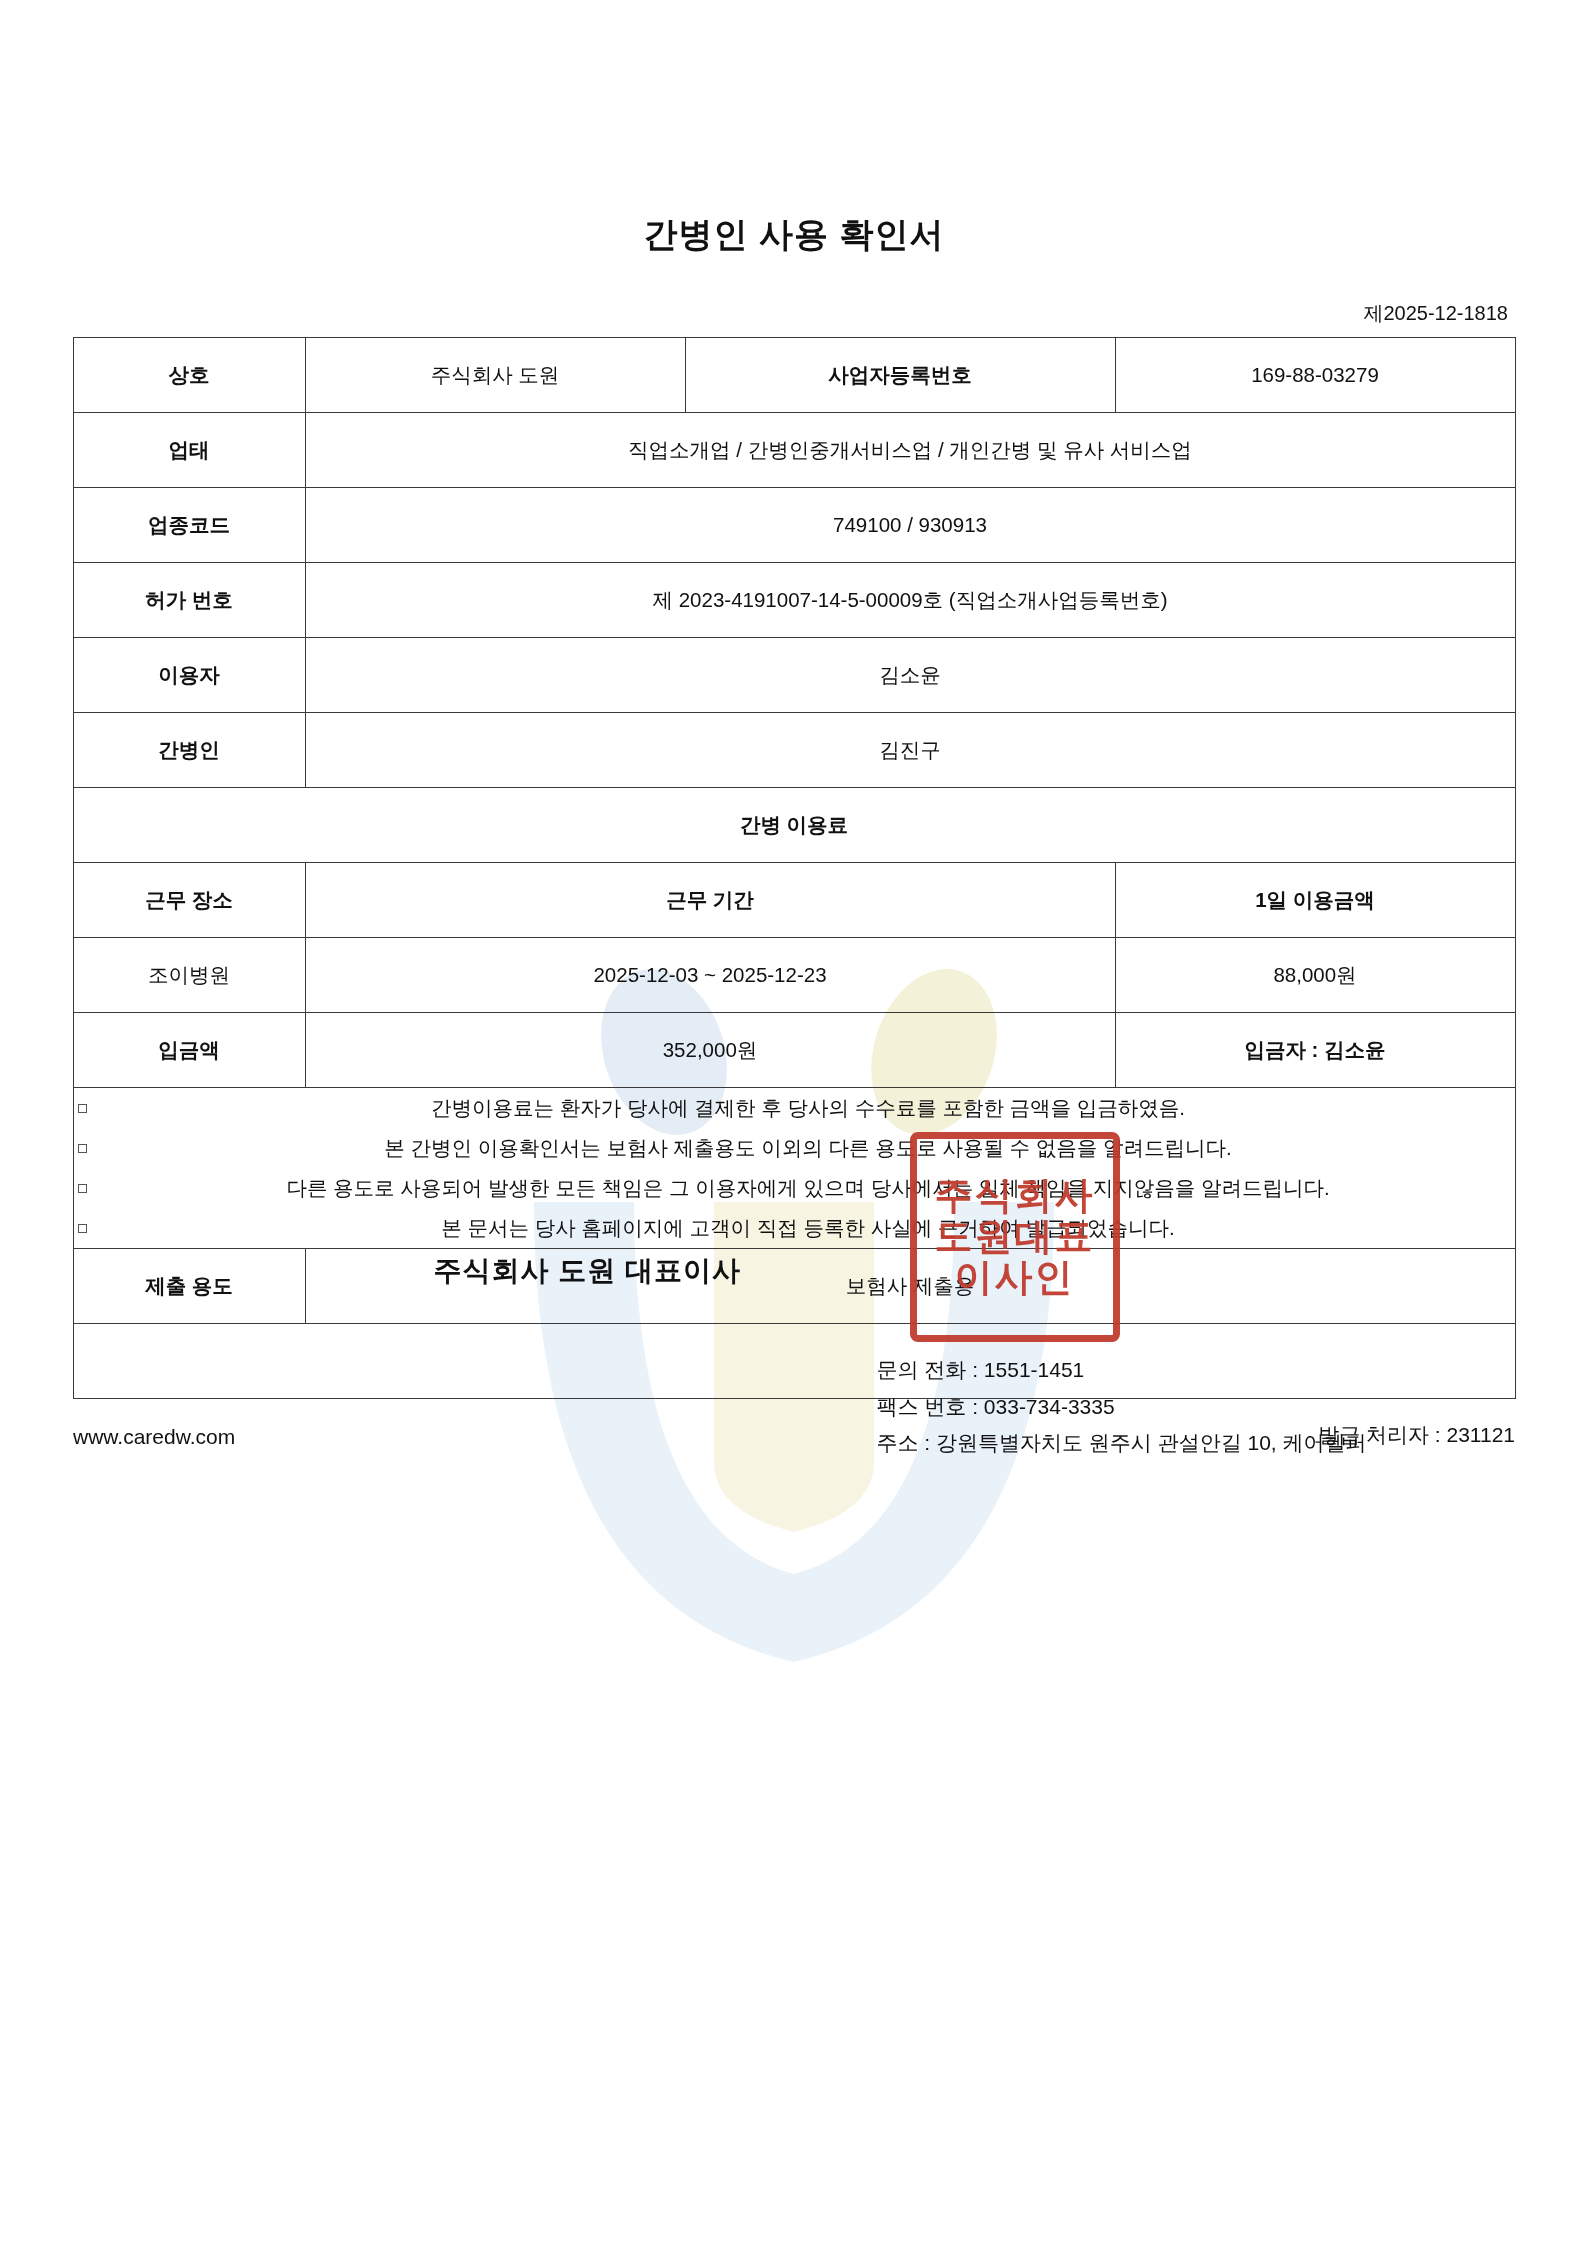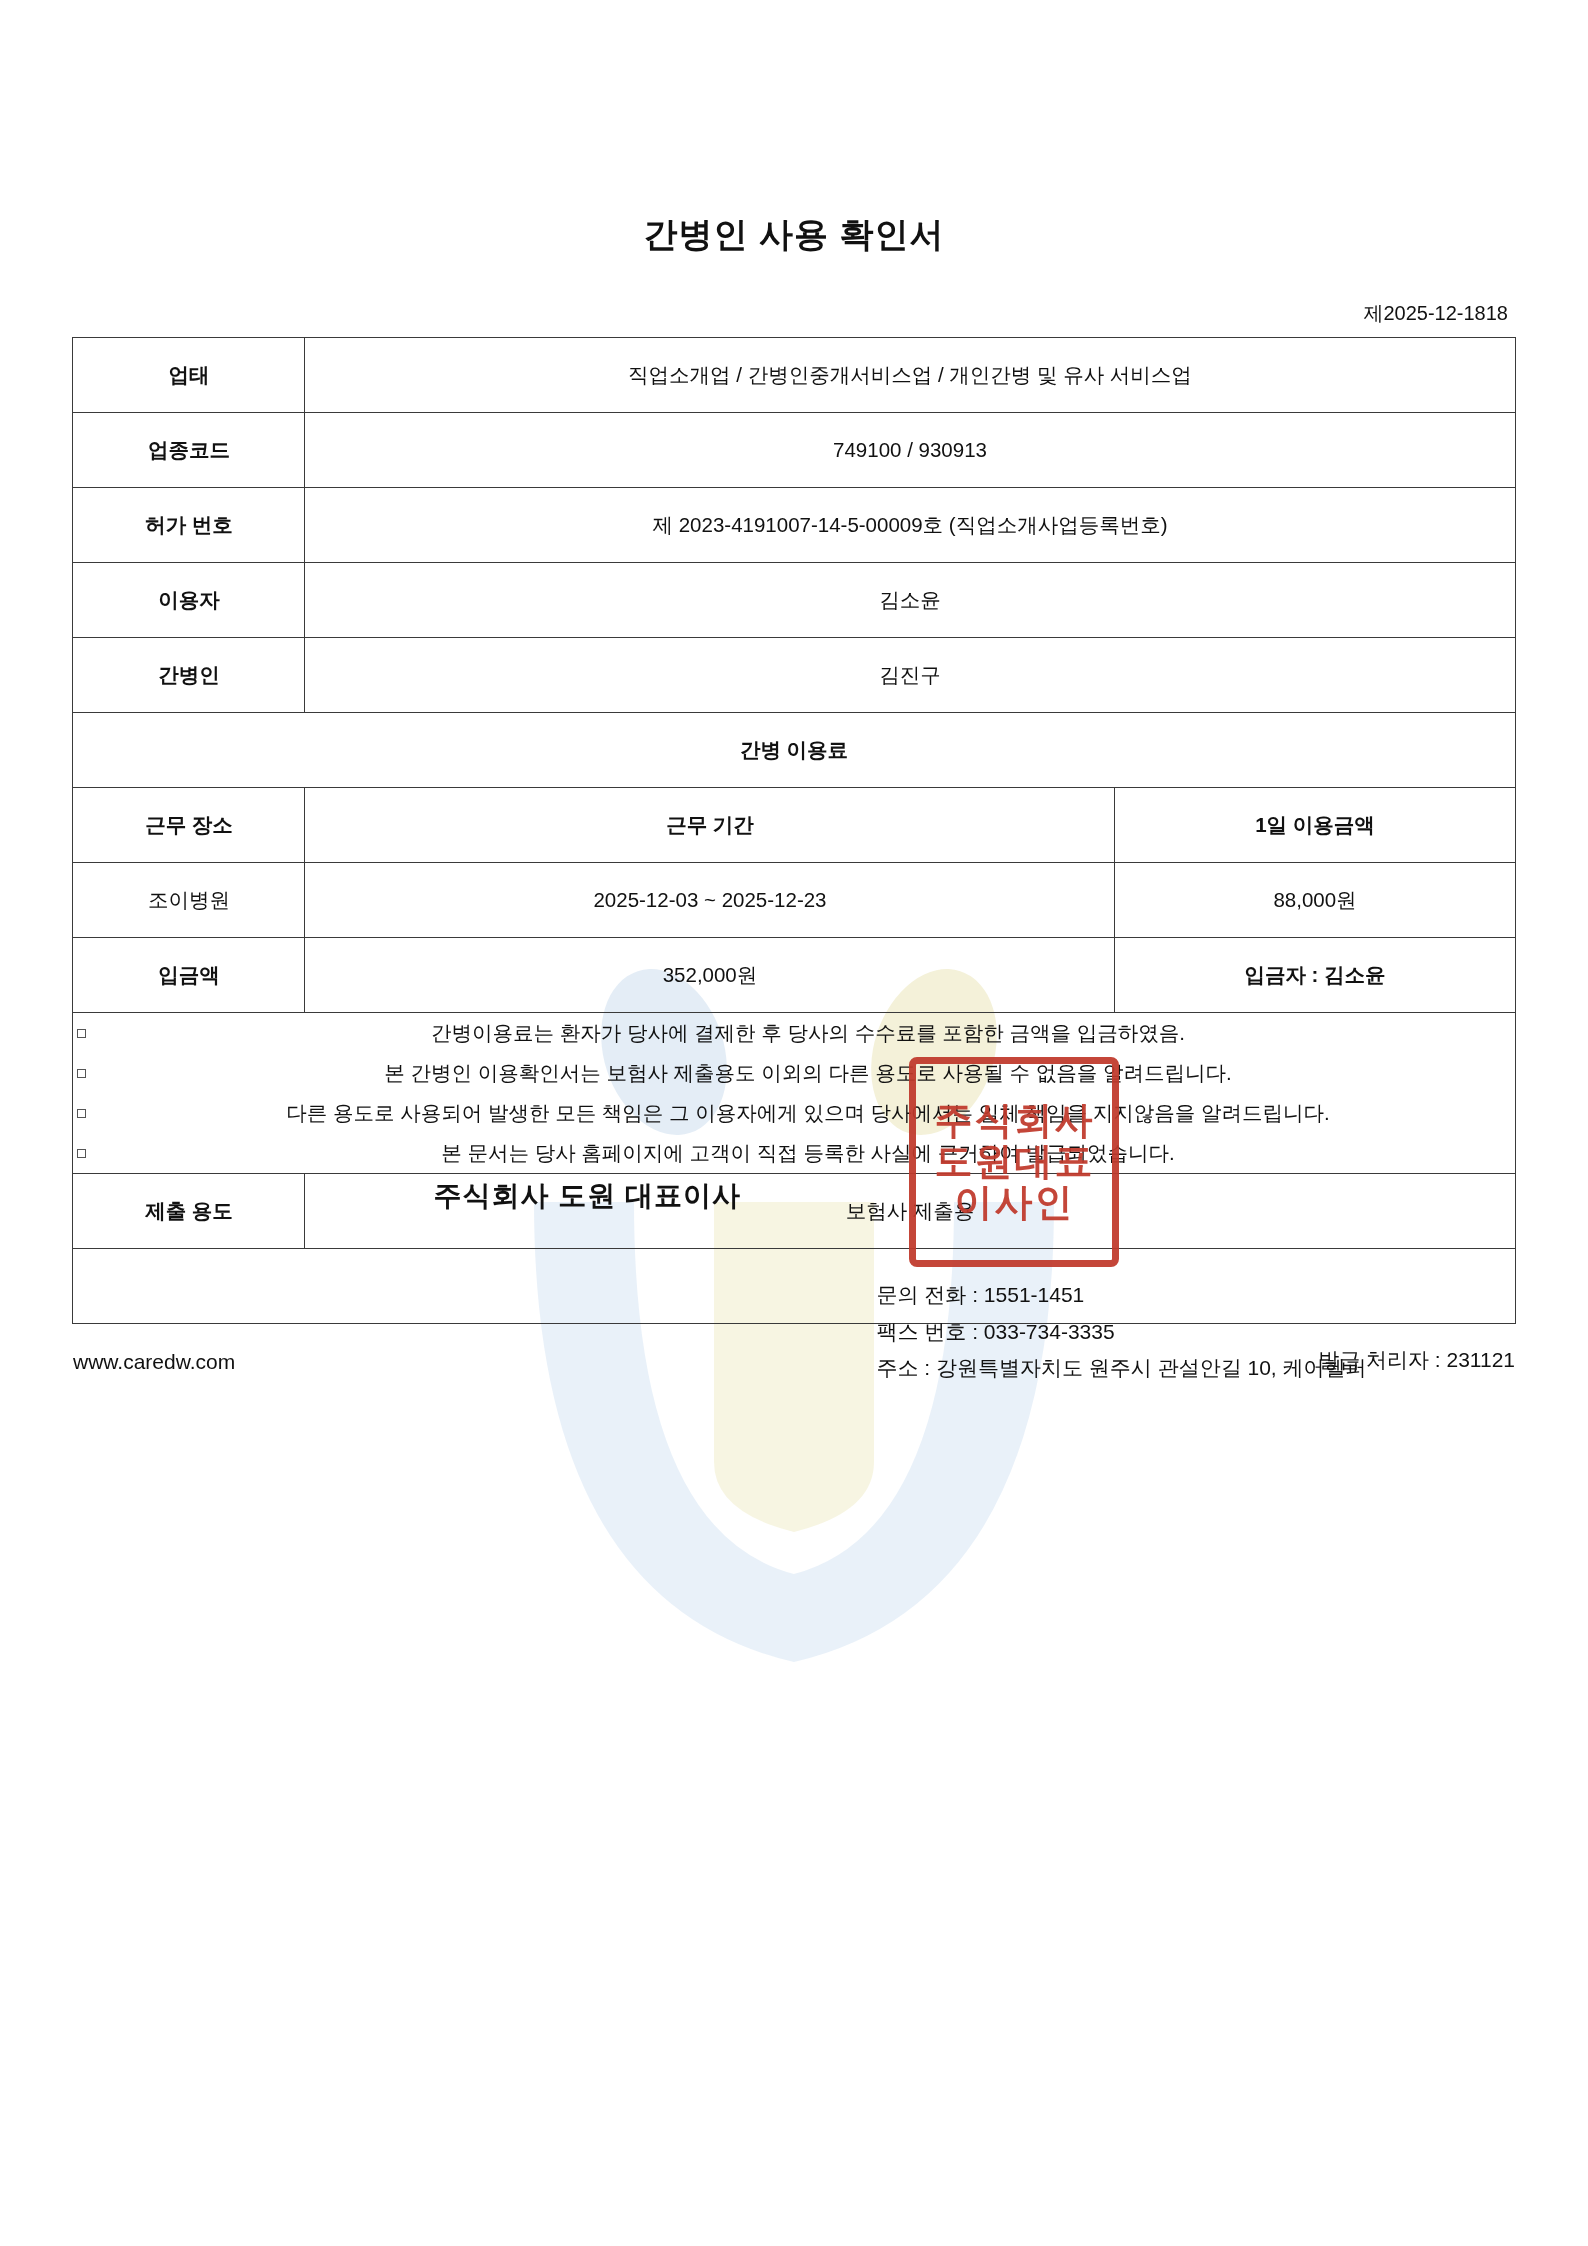--- a/index.html
+++ b/index.html
@@ -204,20 +204,26 @@
     <div class="doc-number">제2025-12-1818</div>
 
     <table class="main">
       <colgroup>
         <col style="width:232px">
         <col style="width:380px">
         <col style="width:430px">
         <col style="width:400px">
       </colgroup>
       <tbody>
+        <tr>
+          <td class="label">상호</td>
+          <td class="val">주식회사 도원</td>
+          <td class="bold">사업자등록번호</td>
+          <td class="val">169-88-03279</td>
+        </tr>
         <tr>
           <td class="label">업태</td>
           <td class="val" colspan="3">직업소개업 / 간병인중개서비스업 / 개인간병 및 유사 서비스업</td>
         </tr>
         <tr>
           <td class="label">업종코드</td>
           <td class="val" colspan="3">749100 / 930913</td>
         </tr>
         <tr>
           <td class="label">허가 번호</td>

